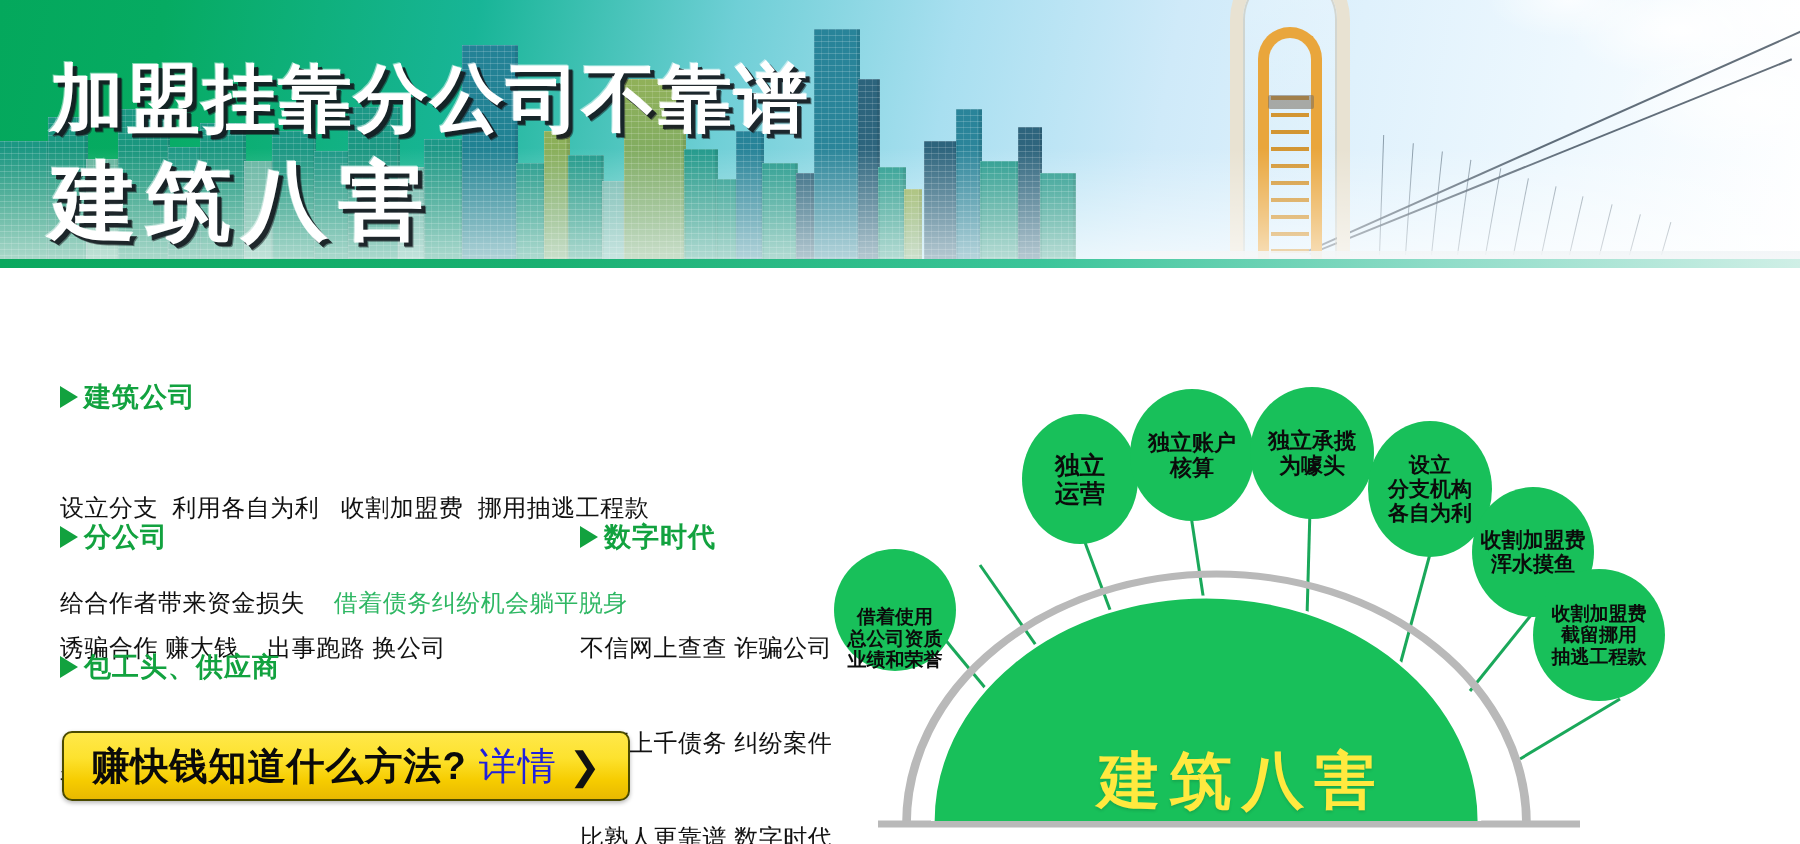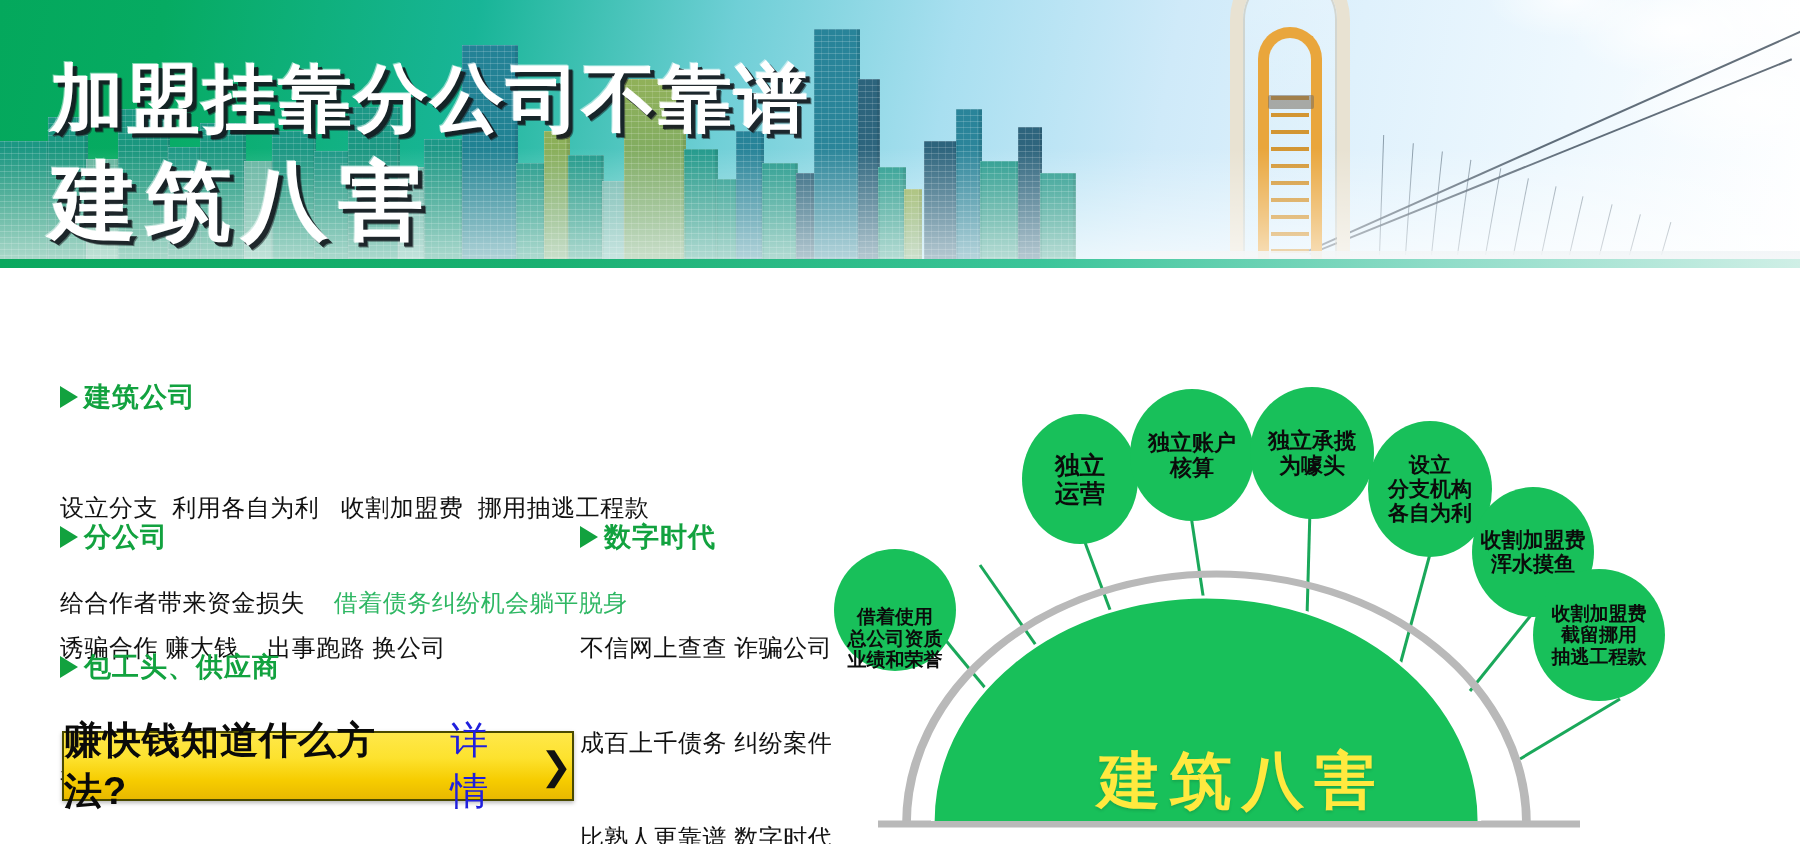--- a/index.html
+++ b/index.html
@@ -140,24 +140,24 @@
   
   .split { position:absolute; left:60px; top:150px; width:860px; }
   .split-l { position:absolute; left:0; top:0; width:460px; }
   .split-r { position:absolute; left:520px; top:0; width:340px; }
 
   .blk3 { position:absolute; left:60px; top:280px; width:560px; }
 
   
   .cta {
     position:absolute; left:62px; top:362px;
-    width: 512px; height: 70px;
+    width: 568px; height: 70px;
     background: linear-gradient(to bottom, #ffe84a 0%, #fde22e 38%, #f6cc00 72%, #e8b900 100%);
     border: 2px solid #4a4a00;
-    border-radius: 0;
+    border-radius: 10px;
     box-shadow: 0 2px 4px rgba(0,0,0,.28);
     display:flex; align-items:center; justify-content:center; gap:12px;
     cursor:pointer;
   }
   .cta-main { font-size: 38px; font-weight:700; color:#0a0a0a; letter-spacing:1px; }
   .cta-link { font-size: 38px; font-weight:400; color:#2020dd; letter-spacing:1px; }
   .cta-chev { font-size: 38px; color:#111; font-weight:300; line-height:1; }
 
   
   .diagram { position:absolute; left:820px; top:0; width:980px; height:475px; }

